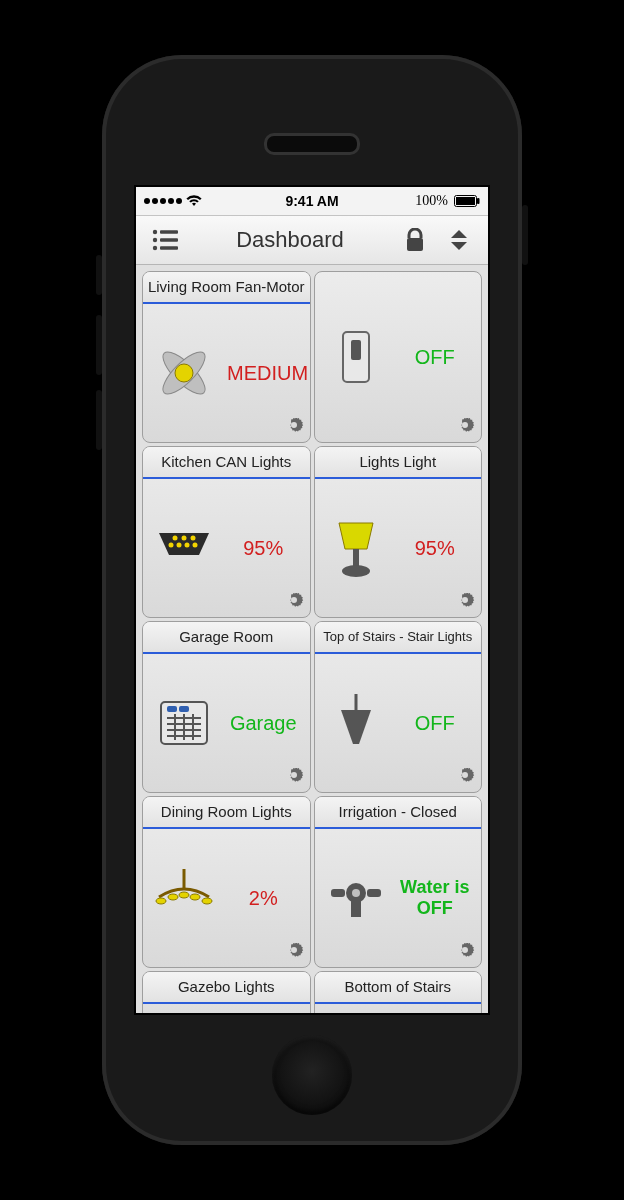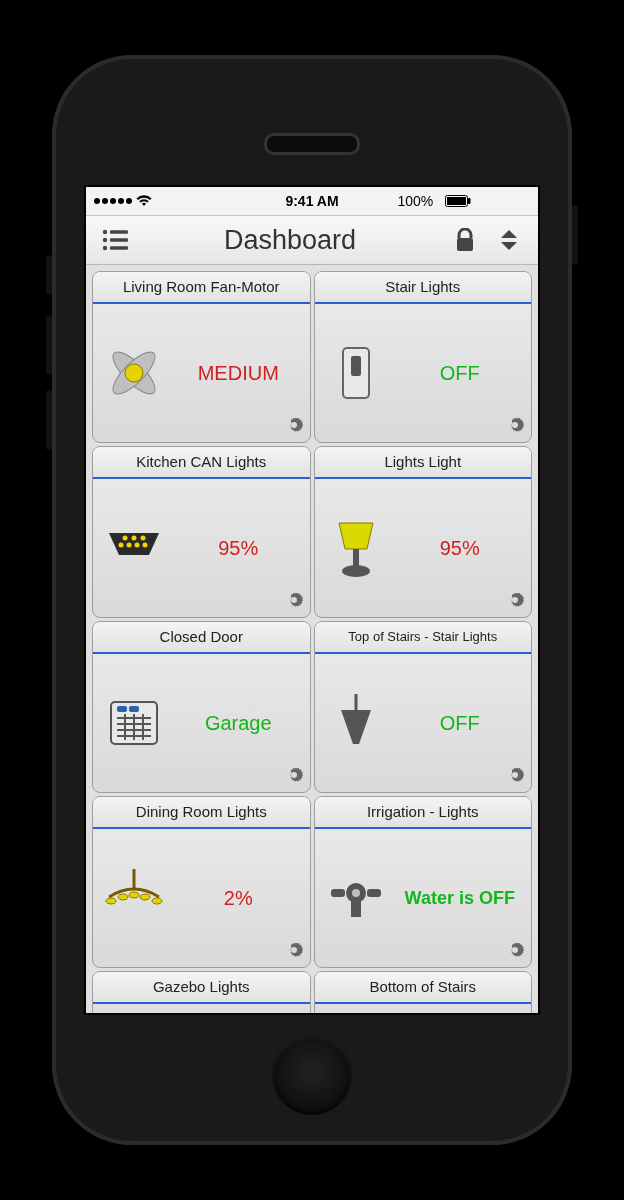--- a/index.html
+++ b/index.html
@@ -9,21 +9,21 @@
     height: 1200px;
     background: #000;
     font-family: "Helvetica Neue", Helvetica, Arial, sans-serif;
     overflow: hidden;
   }
   .phone {
     position: absolute;
     left: 50%;
     top: 50%;
     transform: translate(-50%, -50%);
-    width: 520px;
+    width: 420px;
     height: 1090px;
     background: #1a1a1a;
     border-radius: 80px;
     box-shadow: 0 0 0 4px #2b2b2b inset, 0 0 40px rgba(0,0,0,0.8);
   }
   
   .side-btn {
     position: absolute;
     background: #111;
     border-radius: 4px;
@@ -75,33 +75,33 @@
     font-size: 14px;
     font-weight: 500;
     color: #000;
     padding: 0 8px;
   }
   .sb-left { display:flex; align-items:center; gap:4px; flex:1; }
   .dots { display:flex; gap:2px; }
   .dots i { display:block; width:6px; height:6px; border-radius:50%; background:#000; }
   .wifi, .battery { display:inline-block; }
   .sb-center { flex:0 0 auto; font-weight:600; }
-  .sb-right { flex:1; display:flex; justify-content:center; align-items:center; gap:12px; }
+  .sb-right { flex:1; display:flex; justify-content:flex-end; align-items:center; gap:6px;font-family:Liberation Serif, serif; }
 
   
   .navbar {
     height: 48px;
     background: linear-gradient(#f9f9f9, #e6e6e6);
     border-bottom: 1px solid #b5b5b5;
     display:flex;
     align-items:center;
     justify-content:space-between;
     padding: 0 12px;
   }
-  .navbar .title { font-size: 27px; color:#333; font-weight:400; }
+  .navbar .title { font-size: 22px; color:#333; font-weight:400; }
   .nav-icon { display:flex; align-items:center; justify-content:center; width:34px; height:34px; color:#444; }
   .nav-right { display:flex; gap:10px; align-items:center; }
 
   
   .content {
     position:absolute;
     top: 78px;
     bottom: 0;
     left: 0;
     right: 0;
@@ -250,21 +250,20 @@
               </div>
               <div class="tile-status c-red">MEDIUM</div>
             </div>
             <div class="gear">
               <svg width="20" height="20" viewBox="0 0 20 20">
                 <use href="#ic-gear"></use>
               </svg>
             </div>
           </div>
           <div class="tile">
-            <div class="tile-title">Stair Lights</div>
             <div class="tile-body">
               <div class="tile-icon">
                 <svg width="70" height="70" viewBox="0 0 70 70">
                   <use href="#ic-switch"></use>
                 </svg>
               </div>
               <div class="tile-status c-green">OFF</div>
             </div>
             <div class="gear">
               <svg width="20" height="20" viewBox="0 0 20 20">
@@ -298,21 +297,21 @@
               </div>
               <div class="tile-status c-red">95%</div>
             </div>
             <div class="gear">
               <svg width="20" height="20" viewBox="0 0 20 20">
                 <use href="#ic-gear"></use>
               </svg>
             </div>
           </div>
           <div class="tile">
-            <div class="tile-title">Closed Door</div>
+            <div class="tile-title">Garage Room</div>
             <div class="tile-body">
               <div class="tile-icon">
                 <svg width="70" height="70" viewBox="0 0 70 70">
                   <use href="#ic-garage"></use>
                 </svg>
               </div>
               <div class="tile-status c-green">Garage</div>
             </div>
             <div class="gear">
               <svg width="20" height="20" viewBox="0 0 20 20">
@@ -346,21 +345,21 @@
               </div>
               <div class="tile-status c-red">2%</div>
             </div>
             <div class="gear">
               <svg width="20" height="20" viewBox="0 0 20 20">
                 <use href="#ic-gear"></use>
               </svg>
             </div>
           </div>
           <div class="tile">
-            <div class="tile-title">Irrigation - Lights</div>
+            <div class="tile-title">Irrigation - Closed</div>
             <div class="tile-body">
               <div class="tile-icon">
                 <svg width="70" height="70" viewBox="0 0 70 70">
                   <use href="#ic-sprinkler"></use>
                 </svg>
               </div>
               <div class="tile-status c-green small">Water is OFF</div>
             </div>
             <div class="gear">
               <svg width="20" height="20" viewBox="0 0 20 20">

